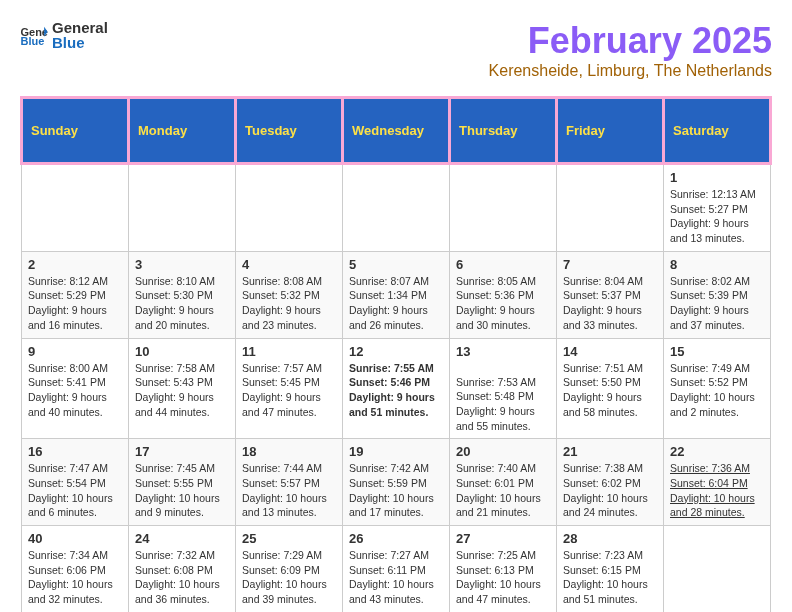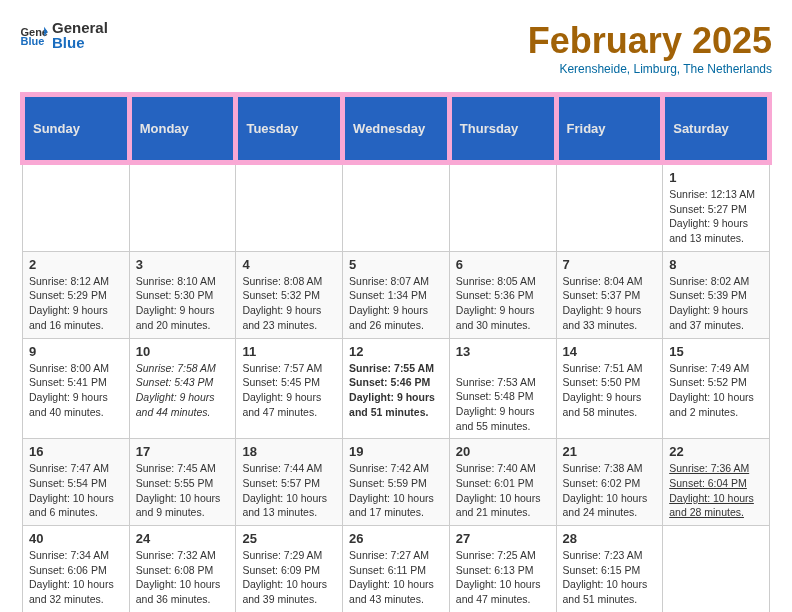--- a/index.html
+++ b/index.html
@@ -24,39 +24,39 @@
     .logo-icon {
       width: 28px;
       height: 22px;
     }
     .title-section {
       text-align: right;
     }
     .month-title {
       font-size: 36px;
       font-weight: bold;
+      color: #8b5cf6;
+    }
+    .location-title {
+      font-size: 16px;
       color: #a16207;
-    }
-    .location-title {
-      font-size: 12px;
-      color: #0369a1;
     }
     .calendar {
       width: 100%;
       border-collapse: collapse;
       border: 1px solid #ccc;
     }
     .calendar th {
       background-color: #2563c0;
-      color: #e5e5e5;
+      color: #fde047;
       text-align: left;
       padding: 24px 8px;
       font-size: 13px;
       font-weight: bold;
-      border: 5px solid #f9a8d4;
+      border: 3px solid #f9a8d4;
     }
     .calendar td {
       vertical-align: top;
       padding: 5px 6px;
       border: 1px solid #ccc;
       width: calc(100% / 7);
       min-height: 80px;
       font-size: 11px;
       color: #333;
       background: #fff;
@@ -176,21 +176,21 @@
       </tr>
       <tr>
         <td>
           <span class="day-number">9</span>
           <div class="day-info" style="white-space: pre-line;">Sunrise: 8:00 AM
 Sunset: 5:41 PM
 Daylight: 9 hours and 40 minutes.</div>
         </td>
         <td>
           <span class="day-number">10</span>
-          <div class="day-info" style="white-space: pre-line; font-style: italic;">Sunrise: 7:58 AM
+          <div class="day-info" style="white-space: pre-line;">Sunrise: 7:58 AM
 Sunset: 5:43 PM
 Daylight: 9 hours and 44 minutes.</div>
         </td>
         <td>
           <span class="day-number">11</span>
           <div class="day-info" style="white-space: pre-line;">Sunrise: 7:57 AM
 Sunset: 5:45 PM
 Daylight: 9 hours and 47 minutes.</div>
         </td>
         <td>

